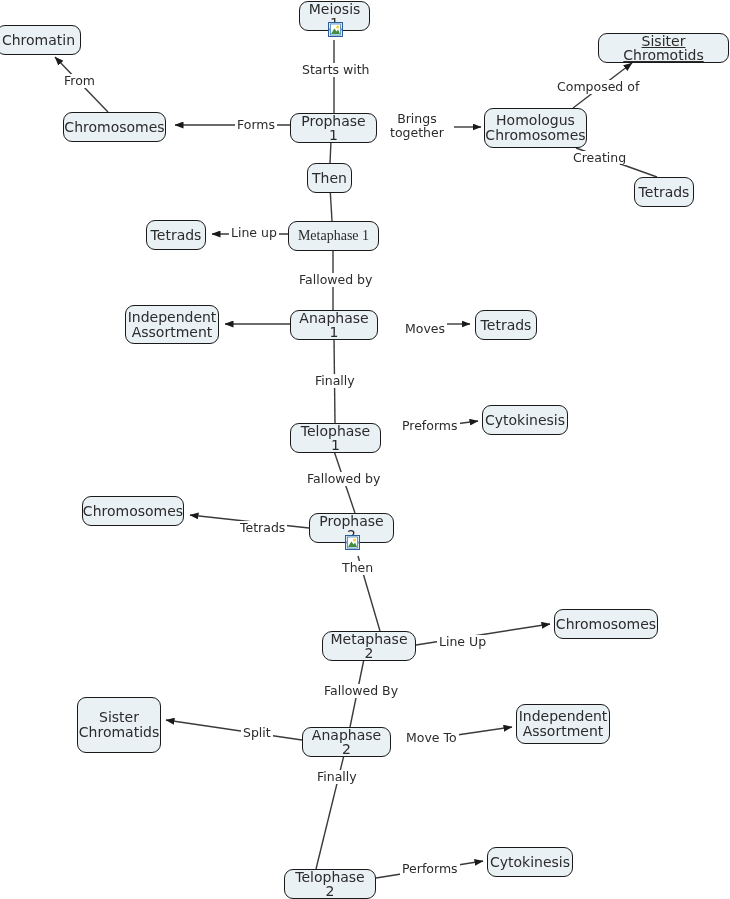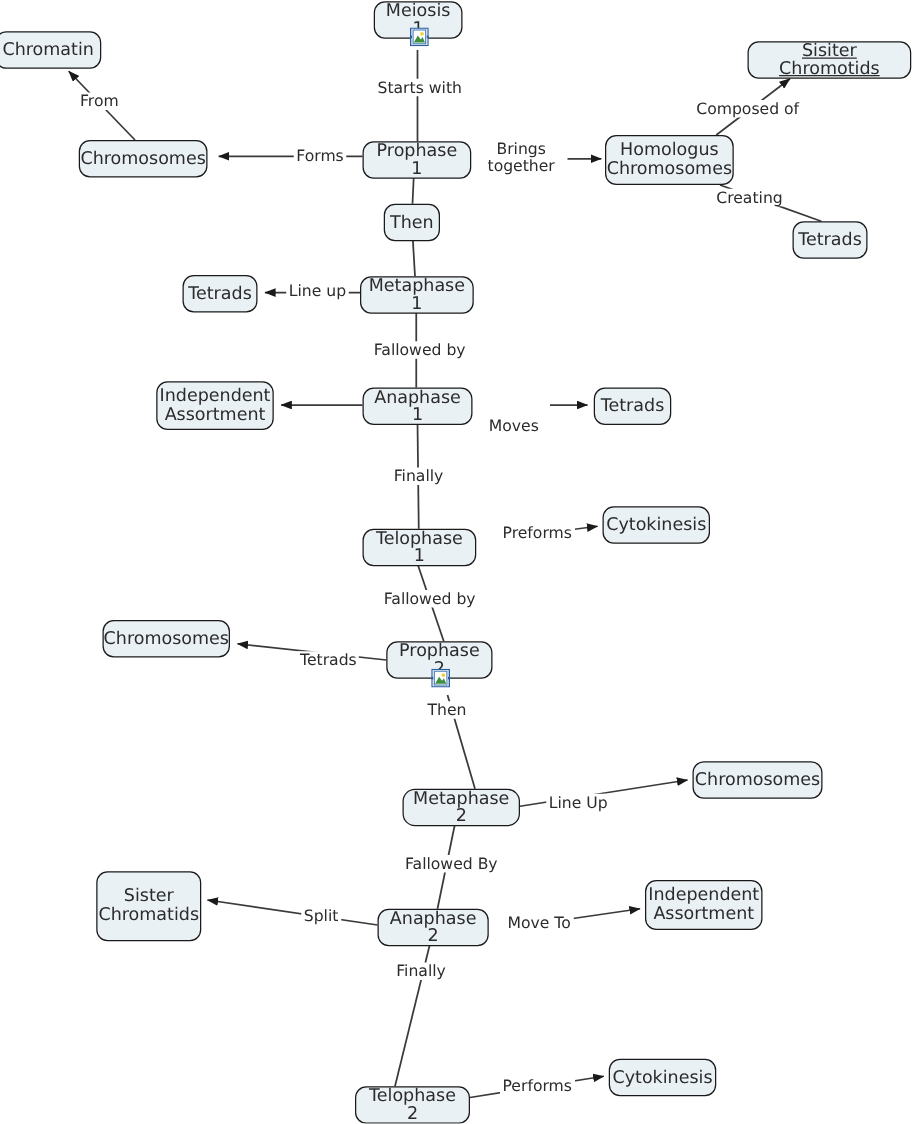--- a/index.html
+++ b/index.html
@@ -111,21 +111,21 @@
         </svg></div>
       <div class="node" style="left: -4px; top: 25px; width: 85px; height: 26px;">Chromatin</div>
       <div class="node" style="left: 63px; top: 112px; width: 103px; height: 26px;">Chromosomes</div>
       <div class="node" style="left: 290px; top: 113px; width: 87px; height: 28px;">Prophase 1</div>
       <div class="node two-line" style="left: 484px; top: 108px; width: 103px; height: 40px;">Homologus
 Chromosomes</div>
       <div class="node" style="left: 598px; top: 33px; width: 131px; height: 26px; text-decoration: underline;">Sisiter Chromotids</div>
       <div class="node" style="left: 634px; top: 177px; width: 60px; height: 26px;">Tetrads</div>
       <div class="node" style="left: 307px; top: 163px; width: 45px; height: 24px;">Then</div>
       <div class="node" style="left: 146px; top: 220px; width: 60px; height: 27px;">Tetrads</div>
-      <div class="node" style="left: 288px; top: 221px; width: 91px; height: 28px;">Metaphase 1</div>
+      <div class="node" style="left: 288px; top: 221px; width: 91px; height: 28px; font-family: Liberation Serif, serif;">Metaphase 1</div>
       <div class="node two-line" style="left: 125px; top: 305px; width: 94px; height: 39px;">Independent
 Assortment</div>
       <div class="node" style="left: 290px; top: 310px; width: 88px; height: 28px;">Anaphase 1</div>
       <div class="node" style="left: 475px; top: 310px; width: 62px; height: 27px;">Tetrads</div>
       <div class="node" style="left: 290px; top: 423px; width: 91px; height: 28px;">Telophase 1</div>
       <div class="node" style="left: 482px; top: 405px; width: 86px; height: 27px;">Cytokinesis</div>
       <div class="node" style="left: 82px; top: 496px; width: 102px; height: 27px;">Chromosomes</div>
       <div class="node" style="left: 309px; top: 513px; width: 85px; height: 29px;">Prophase 2</div>
       <div class="res-icon" style="left: 344.5px; top: 535px;"><svg width="15" height="15" viewBox="0 0 15 15" xmlns="http://www.w3.org/2000/svg">
           <rect x="0.5" y="0.5" width="14" height="14" fill="#dce9f7" stroke="#2a5f9e" stroke-width="1"></rect>
@@ -148,21 +148,21 @@
   <div id="label-layer">
       <div class="link-label" style="left: 300px; top: 63px;">Starts with</div>
       <div class="link-label" style="left: 235px; top: 118px;">Forms</div>
       <div class="link-label" style="left: 62px; top: 74px;">From</div>
       <div class="link-label" style="left: 388px; top: 112px;">Brings
 together</div>
       <div class="link-label" style="left: 555px; top: 80px;">Composed of</div>
       <div class="link-label" style="left: 571px; top: 151px;">Creating</div>
       <div class="link-label" style="left: 229px; top: 226px;">Line up</div>
       <div class="link-label" style="left: 297px; top: 273px;">Fallowed by</div>
-      <div class="link-label" style="left: 389px; top: 322px; margin-top: 12px;">Moves</div>
+      <div class="link-label" style="left: 403px; top: 322px;">Moves</div>
       <div class="link-label" style="left: 313px; top: 374px;">Finally</div>
       <div class="link-label" style="left: 400px; top: 419px;">Preforms</div>
       <div class="link-label" style="left: 305px; top: 472px;">Fallowed by</div>
       <div class="link-label" style="left: 238px; top: 521px;">Tetrads</div>
       <div class="link-label" style="left: 340px; top: 561px;">Then</div>
       <div class="link-label" style="left: 437px; top: 635px;">Line Up</div>
       <div class="link-label" style="left: 322px; top: 684px;">Fallowed By</div>
       <div class="link-label" style="left: 241px; top: 726px;">Split</div>
       <div class="link-label" style="left: 404px; top: 731px;">Move To</div>
       <div class="link-label" style="left: 315px; top: 770px;">Finally</div>

